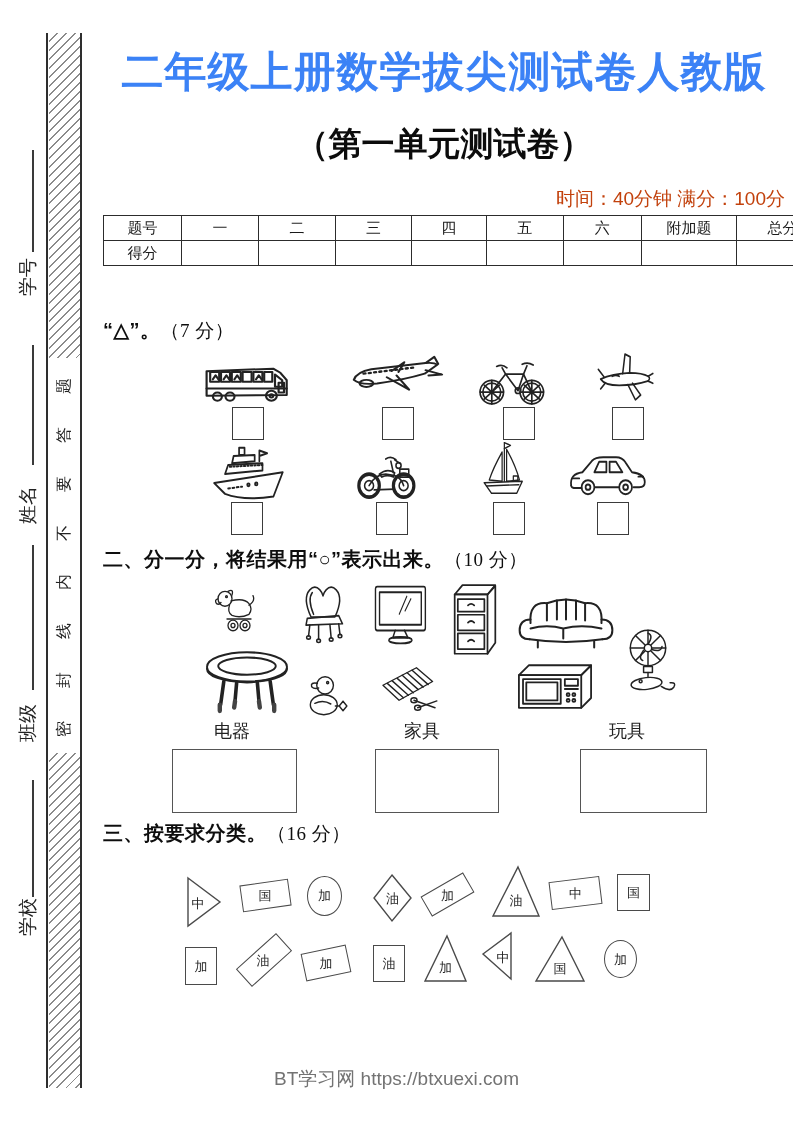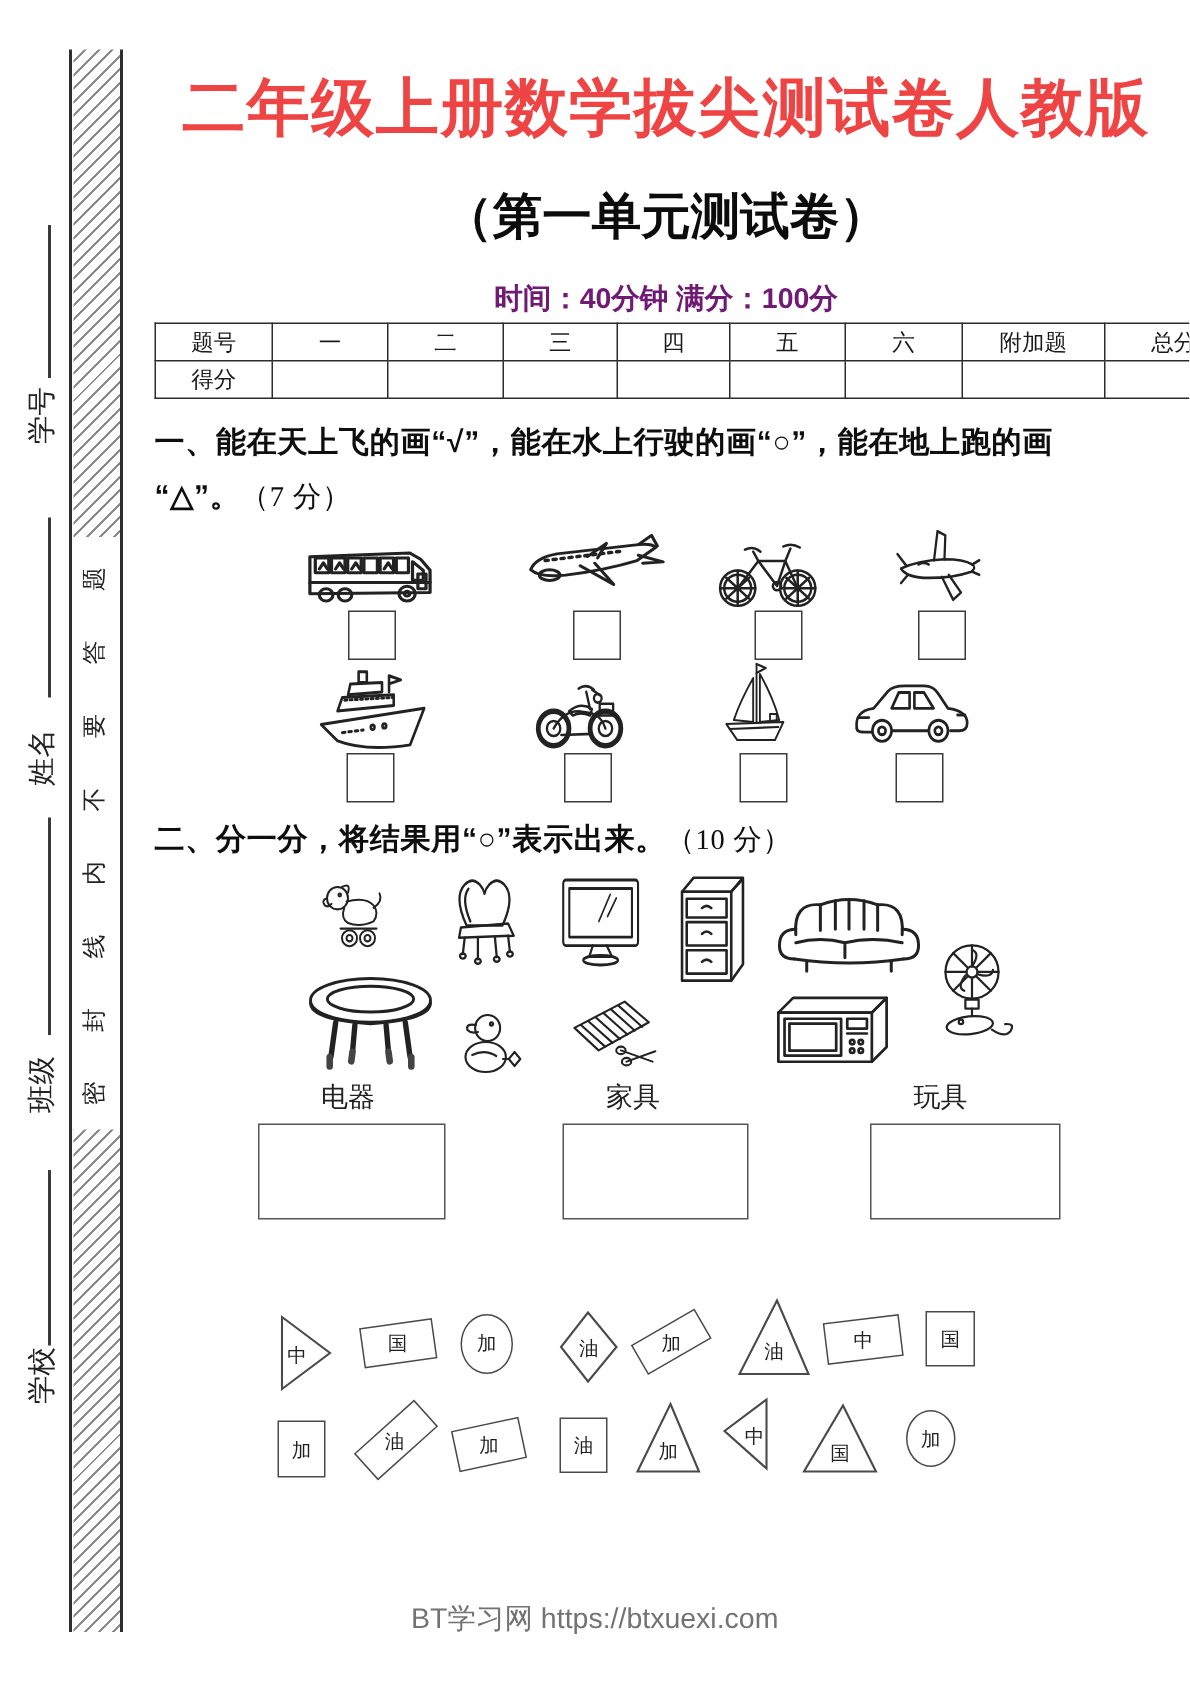--- a/index.html
+++ b/index.html
@@ -11,25 +11,25 @@
   .hatch{position:absolute;left:49px;width:31px;
          background:repeating-linear-gradient(135deg,rgba(0,0,0,0) 0px,rgba(0,0,0,0) 5px,#8b8b8b 5px,#8b8b8b 6.4px);}
   .vchar{position:absolute;left:52px;width:24px;height:24px;line-height:24px;text-align:center;
          font-size:16px;color:#222;transform:rotate(-90deg);}
   .vlabel{position:absolute;left:4px;width:48px;text-align:center;white-space:nowrap;
           font-size:19px;color:#222;transform:rotate(-90deg);}
   .label-line{position:absolute;left:32px;width:1.6px;background:#3a3a3a;}
   
   .title{position:absolute;left:103px;top:44px;width:682px;text-align:center;
          font-family:"Liberation Sans",sans-serif;font-weight:bold;font-size:42px;
-         letter-spacing:1px;color:#ef4444;}
+         letter-spacing:1px;color:#3b82f6;}
   .subtitle{position:absolute;left:103px;top:122px;width:682px;text-align:center;
          font-family:"Liberation Sans",sans-serif;font-weight:bold;font-size:33px;color:#0c0c0c;}
-  .meta{position:absolute;left:103px;top:186px;width:682px;text-align:center;
-         font-family:"Liberation Sans",sans-serif;font-weight:bold;font-size:19px;color:#701a75;}
+  .meta{position:absolute;left:103px;top:186px;width:682px;text-align:right;
+         font-family:"Liberation Sans",sans-serif;font-weight:normal;font-size:19px;color:#c2410c;}
   
   table.score{position:absolute;left:103px;top:215px;width:726px;border-collapse:collapse;table-layout:fixed;}
   table.score td{border:1.4px solid #2c2c2c;height:24px;text-align:center;
          font-size:15px;font-family:"Liberation Serif",serif;color:#1a1a1a;padding:0;}
   
   .q-head{position:absolute;font-family:"Liberation Sans",sans-serif;font-weight:bold;
           font-size:20px;letter-spacing:0.5px;color:#0e0e0e;white-space:nowrap;}
   .score-suffix{font-family:"Liberation Serif",serif;font-weight:normal;font-size:19px;}
   .sq{position:absolute;border:1.6px solid #3b3b3b;background:#fff;}
   .bigbox{position:absolute;border:1.6px solid #555;background:#fff;}
@@ -111,21 +111,20 @@
       <td></td>
       <td></td>
       <td></td>
       <td></td>
       <td></td>
       <td></td>
     </tr>
   </tbody>
     </table>
 
-  <div class="q-head" style="left:103px;top:281px;">一、能在天上飞的画“√”，能在水上行驶的画“○”，能在地上跑的画</div>
   <div class="q-head" style="left:103px;top:317px;">
     <span>“△”。</span><span class="score-suffix">（7 分）</span>
   </div>
 
   <div class="abs" style="left:203px;top:358px;width:90px;height:46px;">
     <svg class="icon-svg" viewBox="0 0 100 56" preserveAspectRatio="none" fill="none" stroke="#222" stroke-width="2.4" stroke-linecap="round" stroke-linejoin="round">
       <path d="M4,16 L78,13 L86,18 L93,27 L93,45 L4,46 Z"></path>
         <path d="M4,37 L93,37"></path>
       <rect x="8" y="17" width="10" height="12"></rect>
         <rect x="20" y="17" width="10" height="12"></rect>
@@ -363,20 +362,23 @@
     </svg>
   </div>
 
   <div class="cat-label" style="left:202px;top:719px;">电器</div>
   <div class="cat-label" style="left:392px;top:719px;">家具</div>
   <div class="cat-label" style="left:597px;top:719px;text-align:center;">玩具</div>
   <div class="bigbox" style="left:172px;top:749px;width:123px;height:62px;"></div>
   <div class="bigbox" style="left:375px;top:749px;width:122px;height:62px;"></div>
   <div class="bigbox" style="left:580px;top:749px;width:125px;height:62px;"></div>
 
+  <div class="q-head" style="left:103px;top:820px;">
+    <span>三、按要求分类。</span><span class="score-suffix">（16 分）</span>
+  </div>
 
   <div class="shp" style="left:187px;top:877px;width:34px;height:50px;">
     <svg class="icon-svg" viewBox="0 0 34 50" preserveAspectRatio="none" fill="none" stroke="#4a4a4a" stroke-width="1.4">
         <polygon points="1,1 33,25 1,49"></polygon>
       </svg>
     <span class="shape-char" style="left:-6px;top:18px;">中</span>
   </div>
   <div class="shp" style="left:240px;top:878px;width:50px;height:34px;">
     <div class="rectline" style="left:1px;top:4px;width:47px;height:25px;transform:rotate(-8deg);"></div>
     <span class="shape-char" style="top:9px;">国</span>

